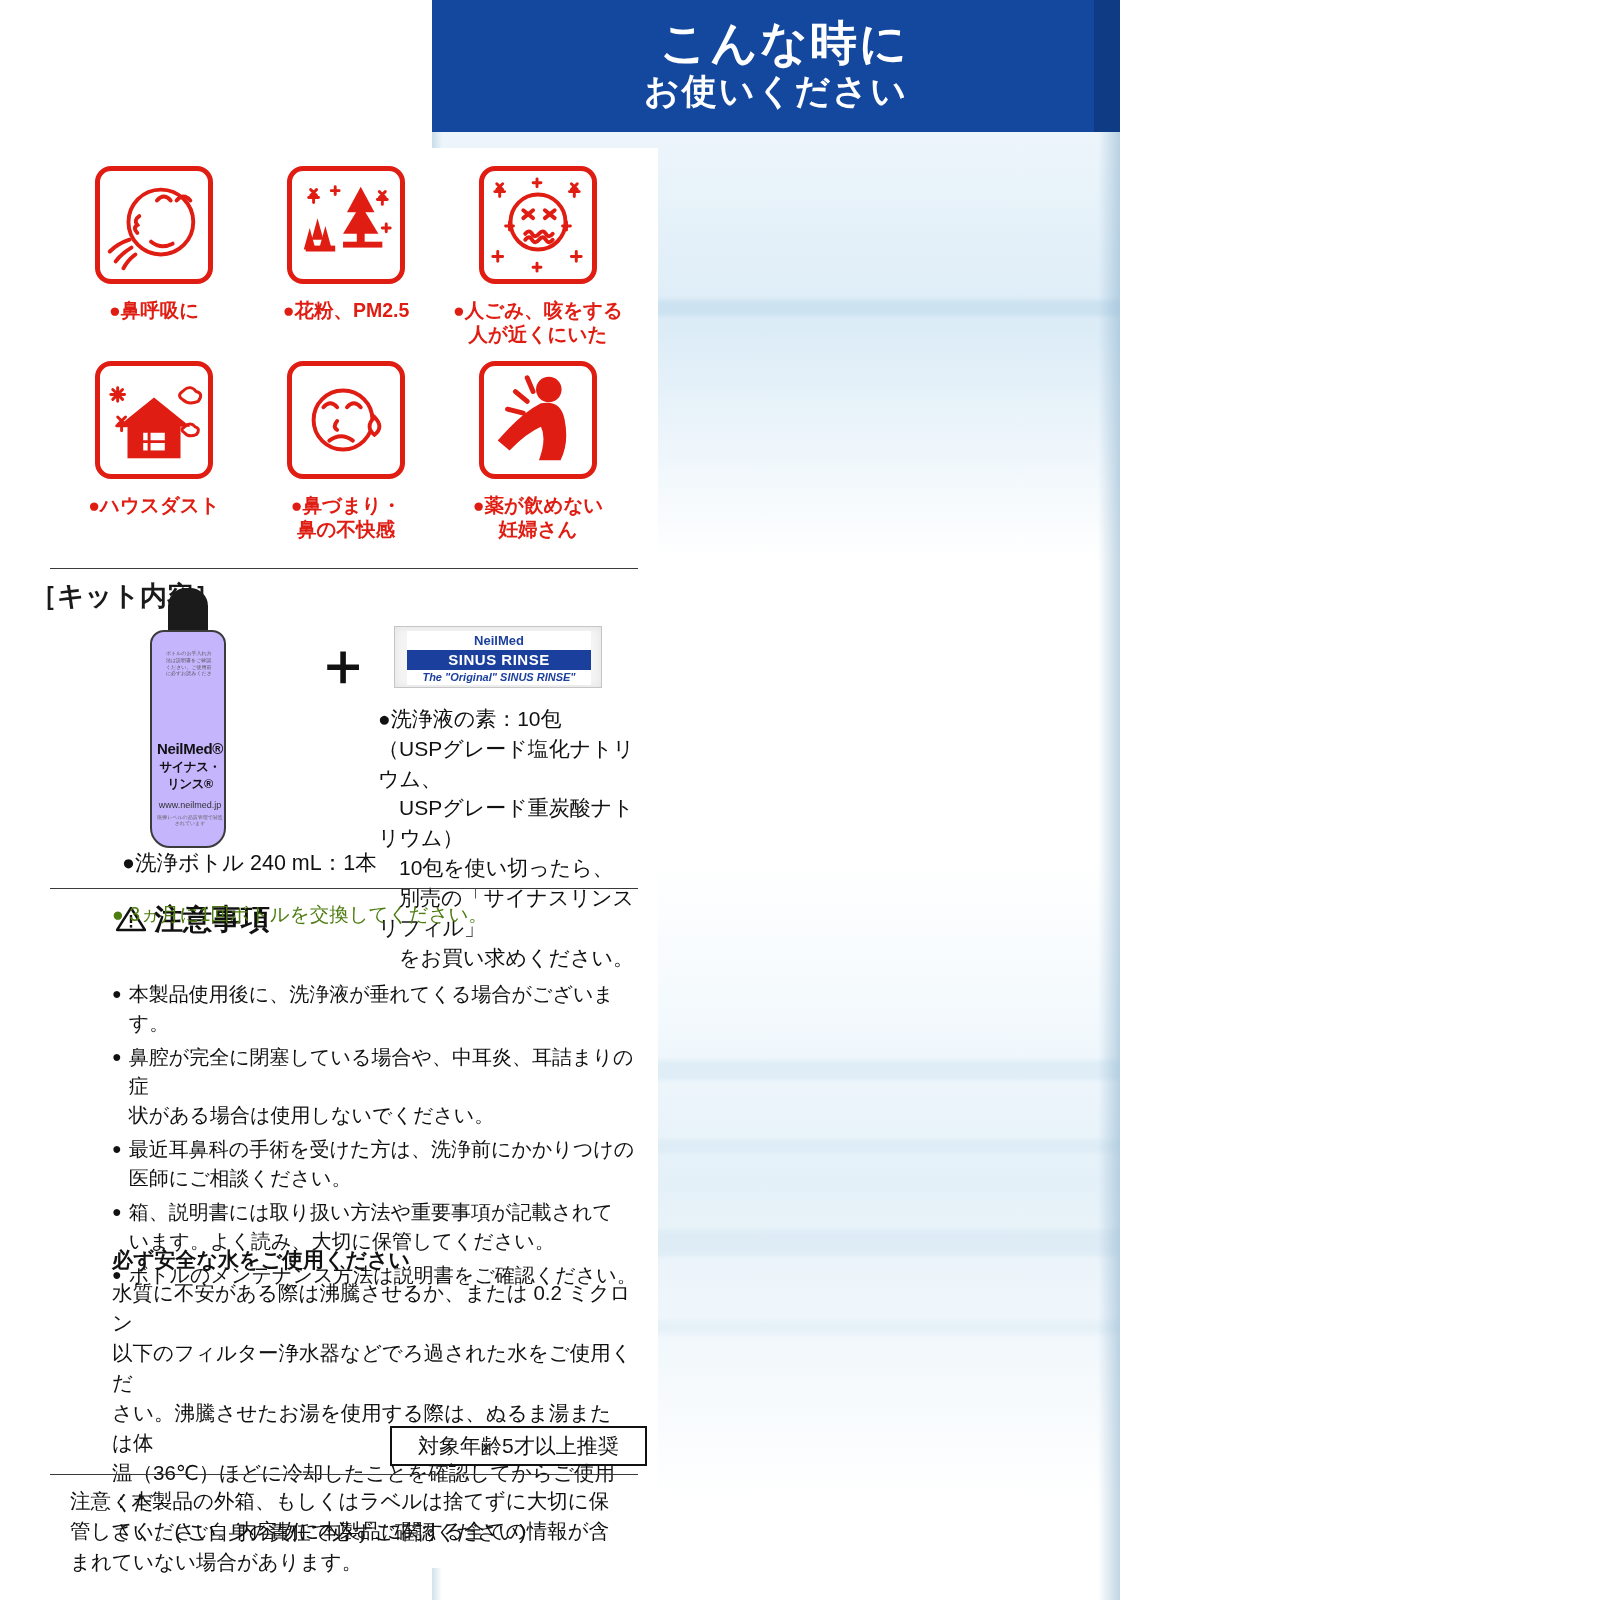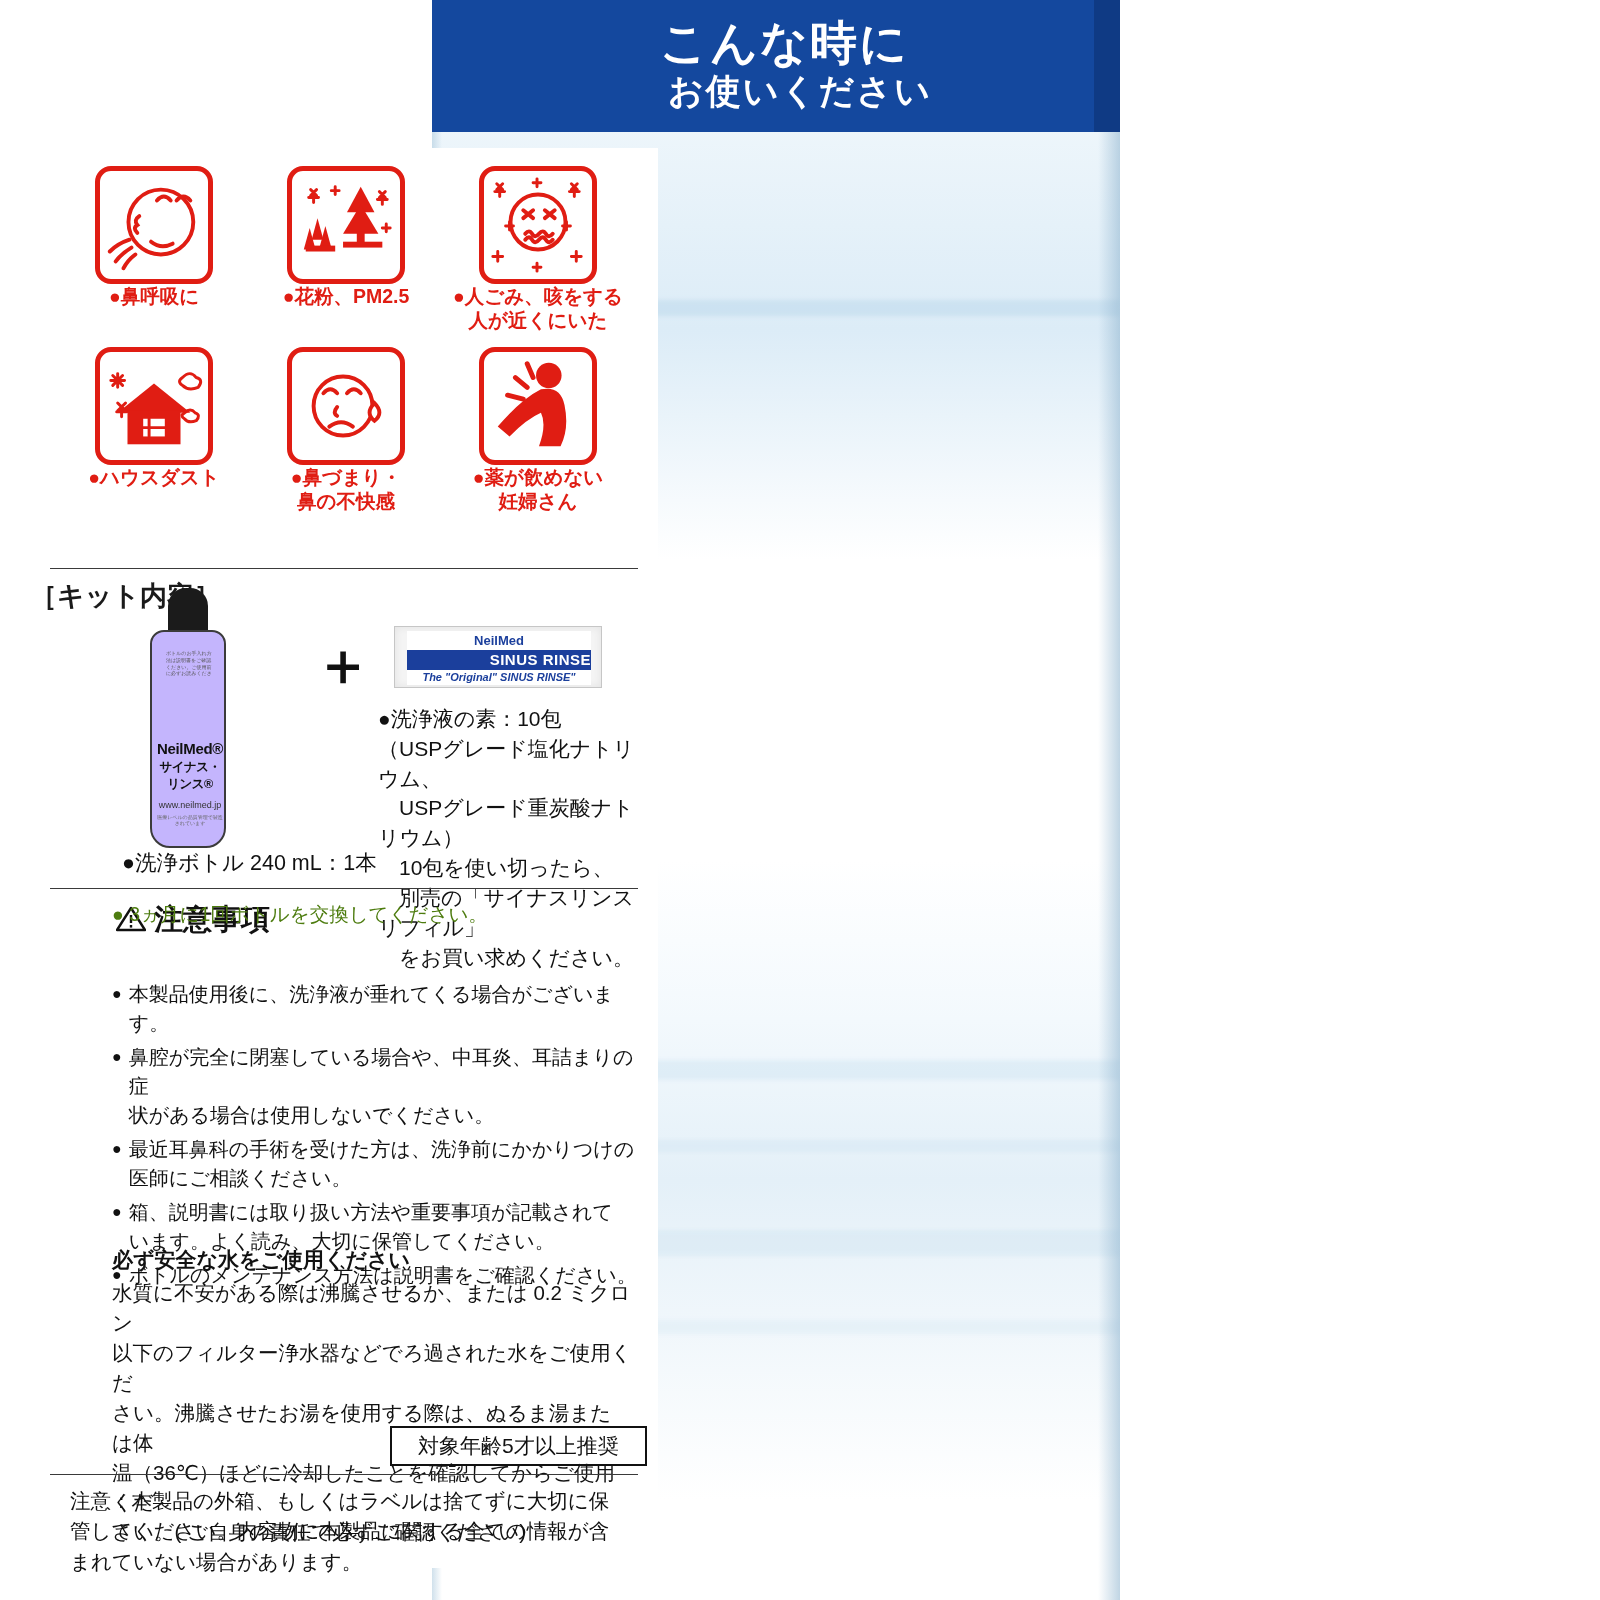--- a/index.html
+++ b/index.html
@@ -59,21 +59,21 @@
   .header-corner {
     position: absolute; right: 0; top: 0; width: 26px; height: 132px;
     background: #0f3a84;
   }
   .header-line1 {
     position: absolute; left: 0; top: 12px; width: 688px;
     font-size: 47px; font-weight: bold; letter-spacing: 2px; padding-left: 17px;
   }
   .header-line2 {
     position: absolute; left: 0; top: 68px; width: 688px;
-    font-size: 35px; font-weight: bold; letter-spacing: 2px; margin-left: 24px;
+    font-size: 35px; font-weight: bold; letter-spacing: 2px;
   }
 
   
   .card {
     position: absolute;
     left: 30px; top: 148px;
     width: 628px; height: 1420px;
     background: #ffffff;
   }
 
@@ -88,21 +88,21 @@
     display: flex; flex-direction: column; align-items: center;
   }
   .icon-box {
     width: 118px; height: 118px;
     border: 5px solid #e01d13;
     border-radius: 16px;
     position: relative;
     overflow: hidden;
   }
   .icon-caption {
-    margin-top: 0;
+    margin-top: 14px;
     color: #e01d13;
     font-size: 19.5px;
     font-weight: bold;
     line-height: 1.25;
     text-align: center;
     white-space: pre-line;
   }
   .row2 { margin-top: 14px; }
 
   
@@ -155,21 +155,21 @@
   .sachet-inner {
     position: absolute; left: 12px; top: 4px; width: 184px; height: 54px;
     background: #ffffff;
   }
   .sachet-brand {
     position: absolute; left: 0; top: 2px; width: 184px; text-align: center;
     font-size: 13px; font-weight: bold; color: #1b3f9c;
   }
   .sachet-band {
     position: absolute; left: 0; top: 19px; width: 184px; height: 20px;
-    background: #1b3f9c; color: #fff; text-align: right;
+    background: #1b3f9c; color: #fff; text-align: center;
     font-size: 15px; font-weight: bold; line-height: 20px; letter-spacing: 0.5px;
   }
   .sachet-tag {
     position: absolute; left: 0; top: 40px; width: 184px; text-align: center;
     font-size: 11px; font-style: italic; color: #1b3f9c; font-weight: bold;
   }
 
   .kit-text {
     position: absolute; left: 348px; top: 556px; width: 272px;
     font-size: 21px; color: #111; line-height: 1.42;

